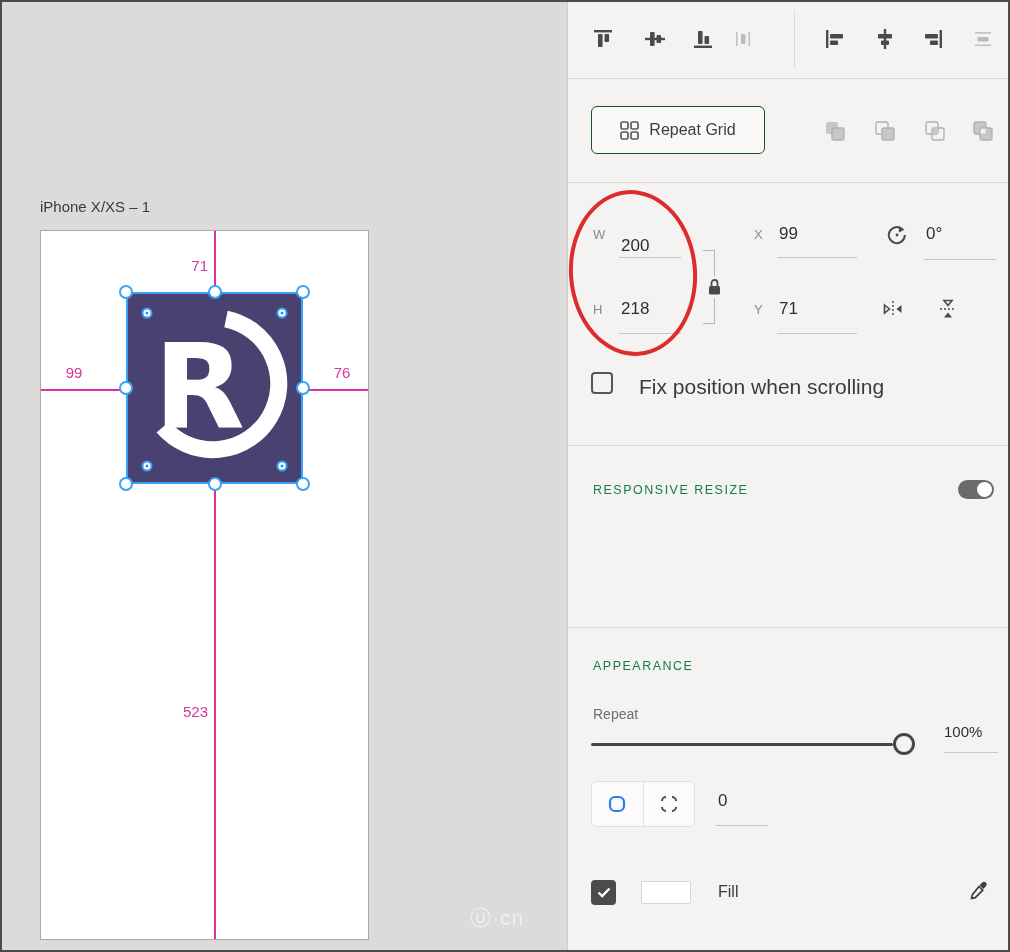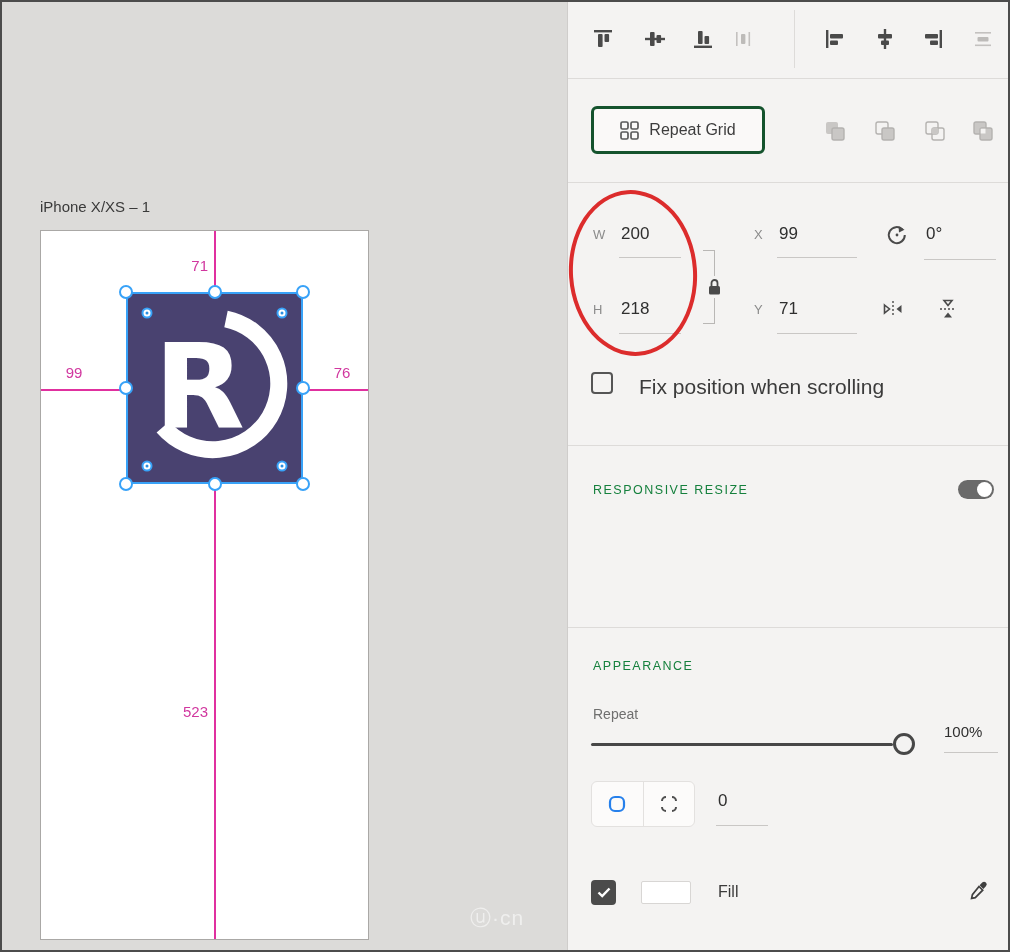--- a/index.html
+++ b/index.html
@@ -26,21 +26,21 @@
   .watermark { position:absolute; left:468px; top:902px; font-size:21px;
     color:rgba(255,255,255,0.55); letter-spacing:1px; }
   
   #panel { position:absolute; left:565px; top:0; width:443px; height:948px;
     background:#f4f3f2; border-left:1px solid #cfcdcb; }
   .sep { position:absolute; left:0; width:443px; height:1px; background:#dddbd9; }
   .vdiv { position:absolute; width:1px; background:#dddbd9; }
   .ibtn { position:absolute; width:30px; height:30px; display:flex;
     align-items:center; justify-content:center; }
   .repeat-btn { position:absolute; left:23px; top:104px; width:174px; height:48px;
-    background:#faf9f8; border:3px solid #14532d; border-radius:6px;
+    background:#faf9f8; border:1px solid #14532d; border-radius:6px;
     display:flex; align-items:center; justify-content:center; gap:10px;
     font-size:16px; color:#3d3d3d; }
   .flabel { position:absolute; font-size:13px; color:#8b8b8b; }
   .fvalue { position:absolute; font-size:17px; color:#2f2f2f; }
   .uline { position:absolute; height:1px; background:#c9c7c5; }
   .red-ellipse { position:absolute; left:1px; top:188px; width:128px; height:166px;
     border:4px solid #dc2c2c; border-radius:50%; transform:rotate(-4deg); }
   .bracket { position:absolute; background:#b9b7b5; }
   .checkbox { position:absolute; width:22px; height:22px; border:2px solid #555;
     border-radius:4px; background:#f4f3f2; }
@@ -213,21 +213,21 @@
       <svg width="22" height="22" viewBox="0 0 22 22">
         <rect x="2" y="2" width="12" height="12" rx="2" fill="#c9c7c5" stroke="#b4b2b0" stroke-width="1.4"></rect>
         <rect x="8" y="8" width="12" height="12" rx="2" fill="#c9c7c5" stroke="#b4b2b0" stroke-width="1.4"></rect>
         <rect x="8.7" y="8.7" width="4.8" height="4.8" fill="#f4f3f2"></rect>
       </svg>
     </div>
 
     <div class="sep" style="top:180px;"></div>
 
     <span class="flabel" style="left:25px; top:225px;">W</span>
-    <span class="fvalue" style="left:53px; top:222px;">200</span>
+    <span class="fvalue" style="left:53px; top:234px;">200</span>
     <div class="uline" style="left:51px; top:255px; width:62px;"></div>
 
     <span class="flabel" style="left:186px; top:225px;">X</span>
     <span class="fvalue" style="left:211px; top:222px;">99</span>
     <div class="uline" style="left:209px; top:255px; width:80px;"></div>
 
     <div class="ibtn" style="left:314px; top:218px;">
       <svg width="24" height="24" viewBox="0 0 24 24">
         <path d="M 17.5 6.5 A 8 8 0 1 0 19.8 12" fill="none" stroke="#4a4a4a" stroke-width="2"></path>
         <path d="M 13.5 3 L 19.5 6.8 L 14 9.5 Z" fill="#4a4a4a"></path>

